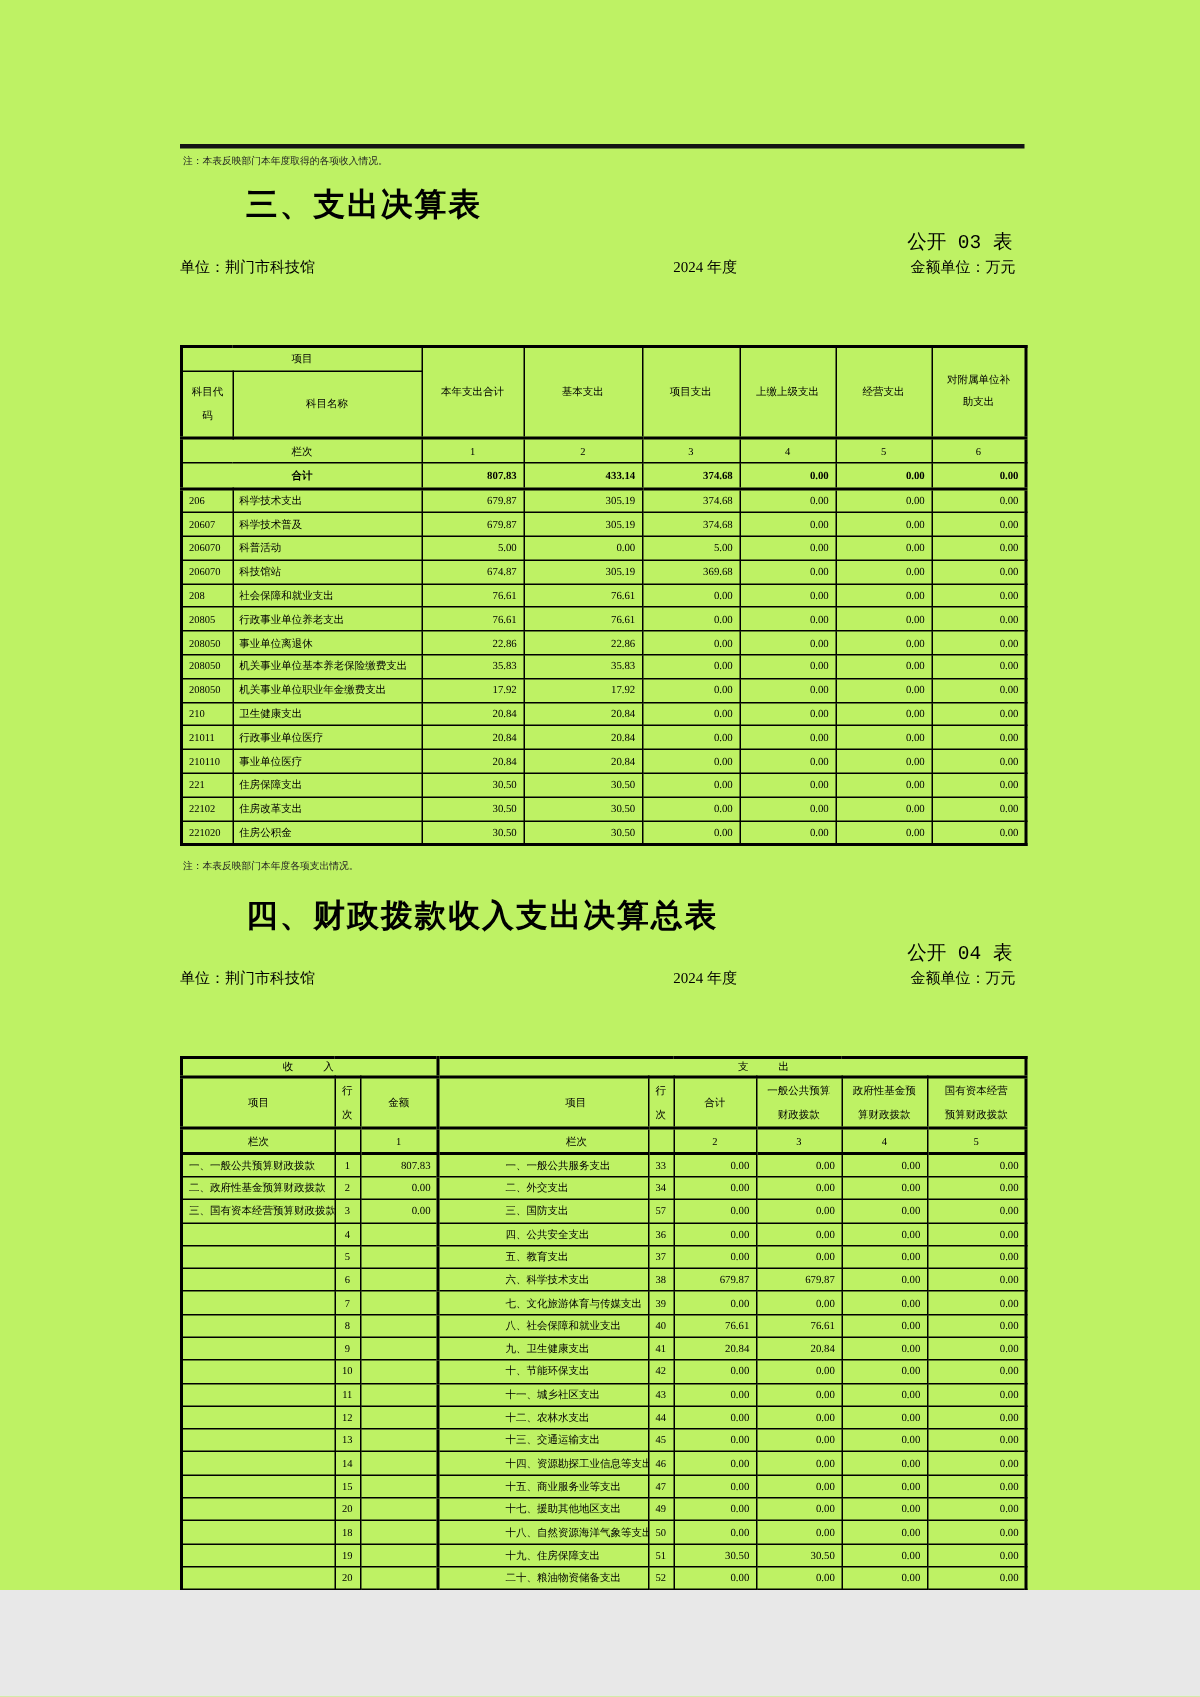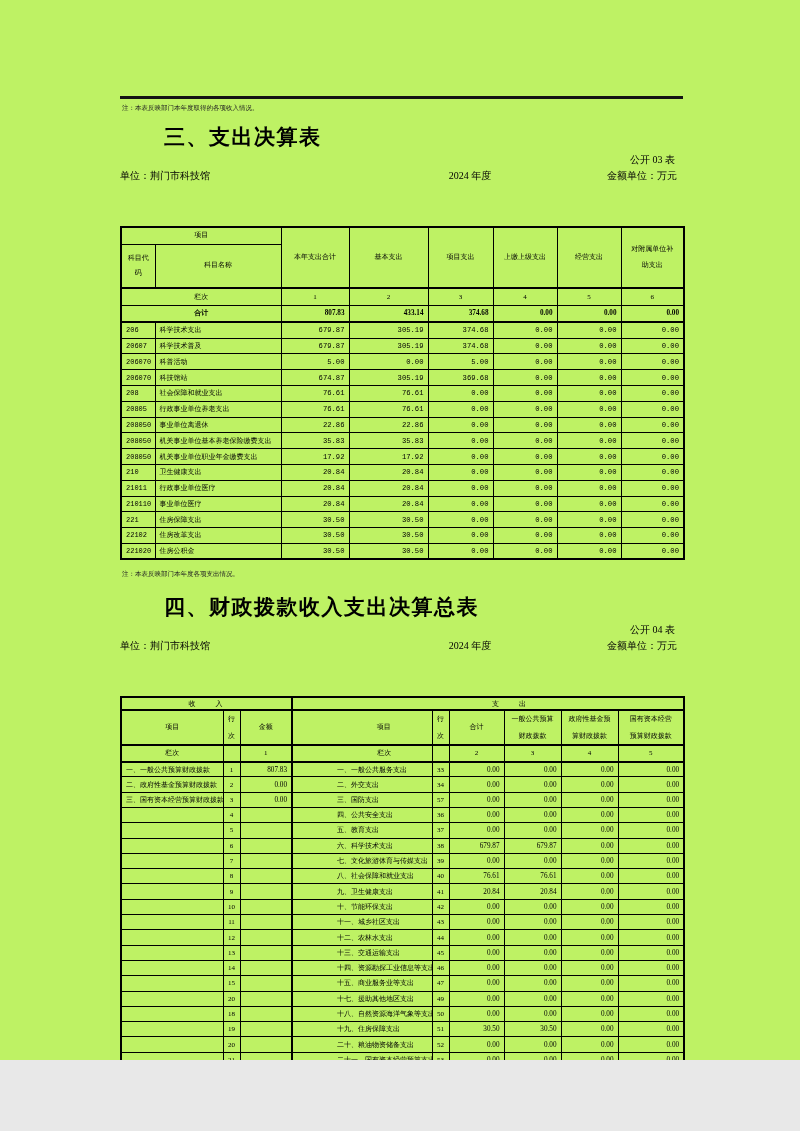--- a/index.html
+++ b/index.html
@@ -9,42 +9,42 @@
   }
   .content{width:563px;margin-left:120px;}
   .top-rule{margin-top:96px;border-bottom:3px solid #141414;}
   .note{font-size:6.5px;line-height:1.4;margin:4px 0 0 2px;color:#222;}
   .section-title{
     font-family:"Liberation Sans","DejaVu Sans",sans-serif;
     font-size:21px;font-weight:700;letter-spacing:1.5px;
     margin:13px 0 0 44px;line-height:1.15;
   }
   .sec4 .section-title{margin-top:17px;}
-  .pubtag{font-size:10px;text-align:right;padding-right:8px;margin-top:5px;line-height:1.25;}
+  .pubtag{font-size:13px;text-align:right;padding-right:8px;margin-top:5px;line-height:1.25;font-family:Liberation Mono, monospace;}
   .meta{display:flex;font-size:10px;margin:3px 0 6px 0;line-height:1.25;}
   .meta .m-left{flex:1;text-align:left;}
   .meta .m-center{flex:1;text-align:right;}
   .meta .m-right{flex:1;text-align:right;padding-right:6px;}
   .meta2{margin-bottom:12px;}
 
   table{border-collapse:collapse;table-layout:fixed;width:563px;border:2px solid #000;margin-top:44px;}
   td{border:1px solid #000;font-size:7px;padding:0 3px;overflow:hidden;vertical-align:middle;}
   .hd{text-align:center;white-space:pre-line;line-height:2.2;padding:0 1px;}
   .ct{text-align:center;padding:0;}
   .num{text-align:right;padding-right:4px;font-size:7.2px;}
   .lft{text-align:left;padding-left:4px;white-space:nowrap;}
 
   
   .t1 tr.h1{height:17px;}
   .t1 tr.h2{height:44px;}
   .t1 tr.lanci{height:17px;}
   .t1 tr.lanci td{border-top:2px solid #000;}
   .t1 tr.total{height:17px;}
   .t1 tr.total td{font-weight:700;border-bottom:2px solid #000;}
-  .t1 tbody tr{height:15.8px;font-family:Liberation Mono, monospace;}
+  .t1 tbody tr{height:15.8px;}
 
   
   .t2 tr.strip{height:13px;}
   .t2 tr.strip td{border-bottom:2px solid #000;letter-spacing:2px;}
   .t2 tr.h{height:34px;}
   .t2 tr.lanci{height:17px;}
   .t2 tr.lanci td{border-top:2px solid #000;border-bottom:2px solid #000;}
   .t2 tbody tr{height:15.3px;}
   .t2 .hd{line-height:2.3;}
   .div-l{border-left:2px solid #000;padding-left:44px;}

